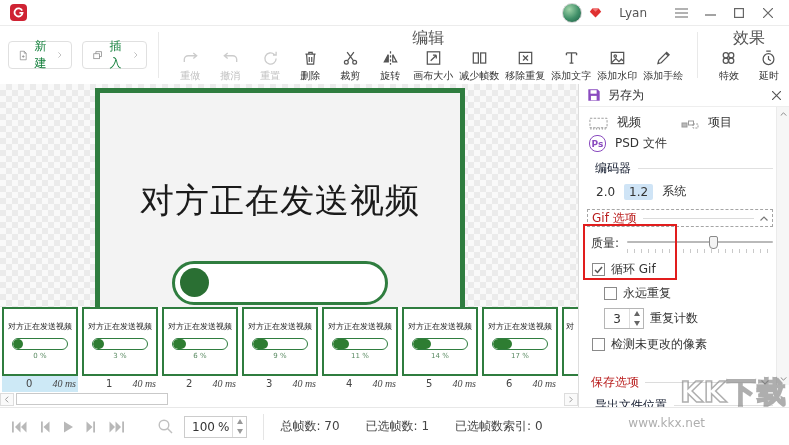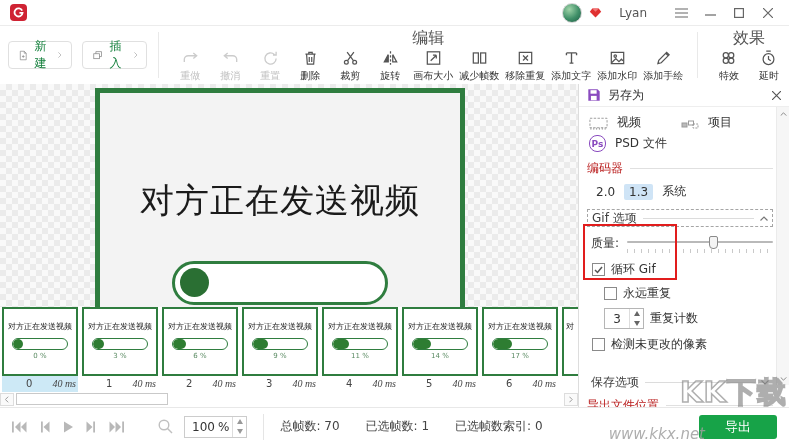--- a/index.html
+++ b/index.html
@@ -41,26 +41,26 @@
   .pill { position:absolute; left:72px; top:168px; width:216px; height:44px; border:3px solid #2f7d3f; border-radius:24px; background:#fff; }
   .pill-dot { position:absolute; left:5px; top:4px; width:29px; height:29px; border-radius:50%; background:#2a6f33; }
   
   .panel { position:absolute; left:578px; top:84px; width:211px; height:324px; background:#fff; border-left:1px solid #ddd; }
   .panel-header { height:23px; display:flex; align-items:center; gap:7px; padding:0 8px; border-bottom:1px solid #eee; }
   .panel-title { font-size:12px; color:#333; flex:1; }
   .panel-body { padding:4px 16px 0 8px; }
   .fmt-grid { display:grid; grid-template-columns:1fr 1fr; row-gap:4px; padding:3px 0 4px 2px; }
   .fmt-item { display:flex; align-items:center; gap:9px; color:#333; }
   .ps-box { width:17px; height:17px; border:1px solid #8a4bbf; border-radius:8px; color:#8a4bbf; font-size:9px; display:flex; align-items:center; justify-content:center; font-weight:bold; }
-  .sec-label-row { display:flex; align-items:center; gap:7px; margin-top:4px; color:#b91c1c; }
+  .sec-label-row { display:flex; align-items:center; gap:7px; margin-top:4px; color:#0f172a;margin-left:8px; }
   .sec-label-row .line { flex:1; border-top:1px solid #e0e0e0; }
   .encoder-row { display:flex; align-items:center; gap:4px; padding:5px 0 6px 4px; color:#333; }
   .enc-opt { padding:1px 5px; border-radius:2px; }
   .enc-opt.selected { background:#cfe4f6; }
-  .collapse-hdr { display:flex; align-items:center; gap:6px; height:18px; padding:0 4px; color:#404040; margin-top:2px; }
+  .collapse-hdr { display:flex; align-items:center; gap:6px; height:18px; padding:0 4px; color:#b91c1c; margin-top:2px; }
   .collapse-hdr.dashed { border:1px dashed #a5a5a5; }
   .collapse-hdr .line { flex:1; border-top:1px solid #dcdcdc; }
   .quality-row { display:flex; align-items:center; gap:8px; padding:8px 0 2px 4px; }
   .slider { flex:1; position:relative; height:16px; }
   .slider .track { position:absolute; top:5px; left:0; right:0; height:2px; background:#b9b9b9; border-radius:1px; }
   .slider .thumb { position:absolute; top:0; left:56%; width:9px; height:13px; background:#f4f4f4; border:1px solid #8a8a8a; border-radius:2px 2px 4px 4px; }
   .slider .ticks { position:absolute; top:13px; left:0; right:0; height:4px; background:repeating-linear-gradient(90deg,#c9c9c9 0 1px,transparent 1px 7px); }
   .chk-row { display:flex; align-items:center; gap:6px; margin-top:7px; color:#333; }
   .cb { width:13px; height:13px; border:1px solid #8a8a8a; background:#fff; display:flex; align-items:center; justify-content:center; flex:none; }
   .indent1 { padding-left:5px; }
@@ -103,21 +103,21 @@
   .zoom-box { display:flex; align-items:center; border:1px solid #ccc; height:22px; background:#fff; }
   .zoom-box input { width:30px; border:0; outline:0; text-align:right; font-size:12px; font-family:inherit; color:#333; }
   .zoom-unit { color:#333; margin:0 3px 0 3px; }
   .sb-sep { width:1px; height:26px; background:#e5e5e5; margin:0 16px; }
   .sb-label { color:#444; margin-right:26px; white-space:nowrap; }
   .export-btn { margin-left:auto; margin-right:2px; width:78px; height:24px; background:#17a348; color:#fff; border-radius:3px; font-size:13px; display:flex; align-items:center; justify-content:center; }
   
   .watermark { position:absolute; right:0; bottom:0; width:170px; height:74px; z-index:50; pointer-events:none; }
   .wm1 { position:absolute; right:2px; bottom:32px; font-size:29px; font-weight:bold; color:rgba(255,255,255,0.15);
          -webkit-text-stroke:1.5px rgba(130,130,130,0.65); letter-spacing:1px; white-space:nowrap; }
-  .wm2 { position:absolute; right:84px; bottom:2px; font-size:15px; color:rgba(160,160,160,0.85); white-space:nowrap;font-style:italic; }
+  .wm2 { position:absolute; right:84px; bottom:15px; font-size:12px; color:rgba(160,160,160,0.85); white-space:nowrap; }
 </style>
 </head>
 <body>
 
 <div class="app">
 
   <div class="titlebar">
     <div class="logo">
       <svg width="11" height="11" viewBox="0 0 12 12" fill="none" stroke="#fff" stroke-width="2">
           <path d="M10 4 A4.4 4.4 0 1 0 10.4 6.4 H7"></path>
@@ -332,21 +332,21 @@
           <span>PSD 文件</span>
         </div>
       </div>
 
       <div class="sec-label-row">
         <span>编码器</span>
         <div class="line"></div>
       </div>
       <div class="encoder-row">
         <span class="enc-opt">2.0</span>
-        <span class="enc-opt selected">1.3</span>
+        <span class="enc-opt selected">1.2</span>
         <span class="enc-opt">系统</span>
       </div>
 
       <div class="collapse-hdr dashed">
         <span>Gif 选项</span>
         <div class="line"></div>
         <svg width="8" height="5" viewBox="0 0 8 5" fill="none" stroke="#777" stroke-width="1.2">
             <path d="M0.5 4.5 L4 1 L7.5 4.5"></path>
           </svg>
       </div>
@@ -594,21 +594,20 @@
           </div>
         <div class="arr">
             <div class="tri-dn" style="border-top-color:#999;"></div>
           </div>
       </div>
     </div>
     <div class="sb-sep"></div>
     <span class="sb-label">总帧数: 70</span>
     <span class="sb-label">已选帧数: 1</span>
     <span class="sb-label">已选帧数索引: 0</span>
-    <div class="export-btn">导出</div>
   </div>
 
   <div class="watermark">
     <div class="wm1">KK下载</div>
     <div class="wm2">www.kkx.net</div>
   </div>
 
 </div>
 
 </body></html>

